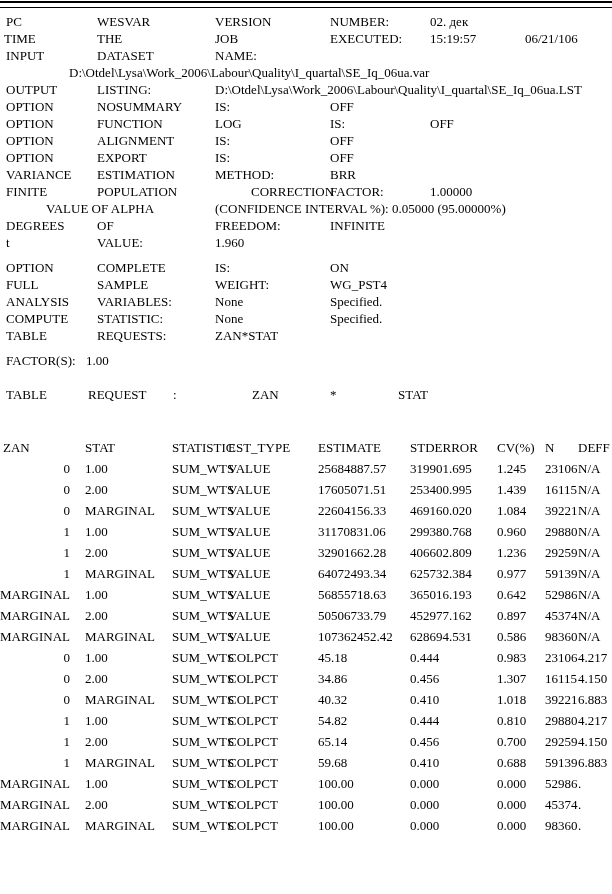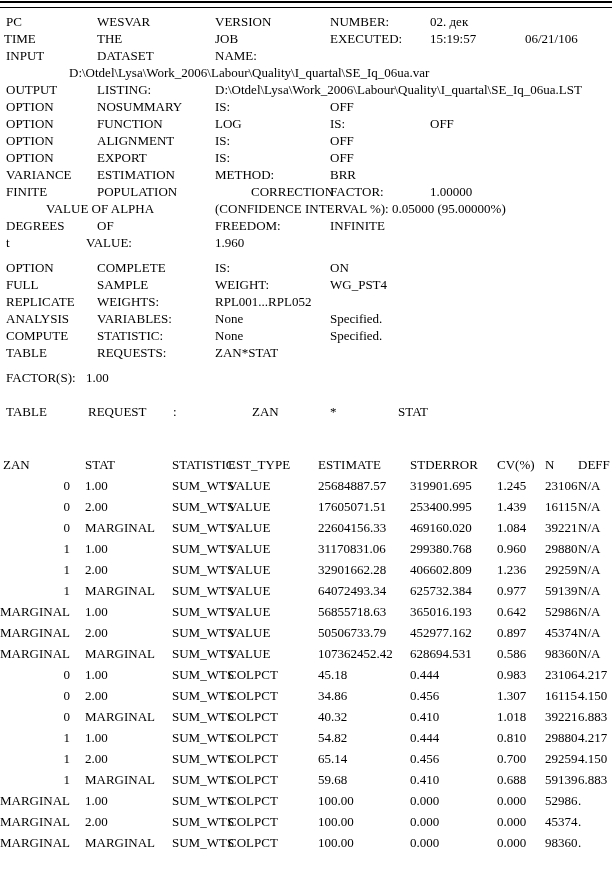--- a/index.html
+++ b/index.html
@@ -139,41 +139,36 @@
           <span style="left: 215px;">(CONFIDENCE INTERVAL %): 0.05000 (95.00000%)</span>
         </div>
         <div class="iline">
           <span style="left: 6px;">DEGREES</span>
           <span style="left: 97px;">OF</span>
           <span style="left: 215px;">FREEDOM:</span>
           <span style="left: 330px;">INFINITE</span>
         </div>
         <div class="iline">
           <span style="left: 6px;">t</span>
-          <span style="left: 86px;">VALUE:</span>
+          <span style="left: 97px;">VALUE:</span>
           <span style="left: 215px;">1.960</span>
         </div>
       </div>
       <div class="iblock b1">
         <div class="iline">
           <span style="left: 6px;">OPTION</span>
           <span style="left: 97px;">COMPLETE</span>
           <span style="left: 215px;">IS:</span>
           <span style="left: 330px;">ON</span>
         </div>
         <div class="iline">
           <span style="left: 6px;">FULL</span>
           <span style="left: 97px;">SAMPLE</span>
           <span style="left: 215px;">WEIGHT:</span>
           <span style="left: 330px;">WG_PST4</span>
-        </div>
-        <div class="iline">
-          <span style="left: 6px;">REPLICATE</span>
-          <span style="left: 97px;">WEIGHTS:</span>
-          <span style="left: 215px;">RPL001...RPL052</span>
         </div>
         <div class="iline">
           <span style="left: 6px;">ANALYSIS</span>
           <span style="left: 97px;">VARIABLES:</span>
           <span style="left: 215px;">None</span>
           <span style="left: 330px;">Specified.</span>
         </div>
         <div class="iline">
           <span style="left: 6px;">COMPUTE</span>
           <span style="left: 97px;">STATISTIC:</span>

